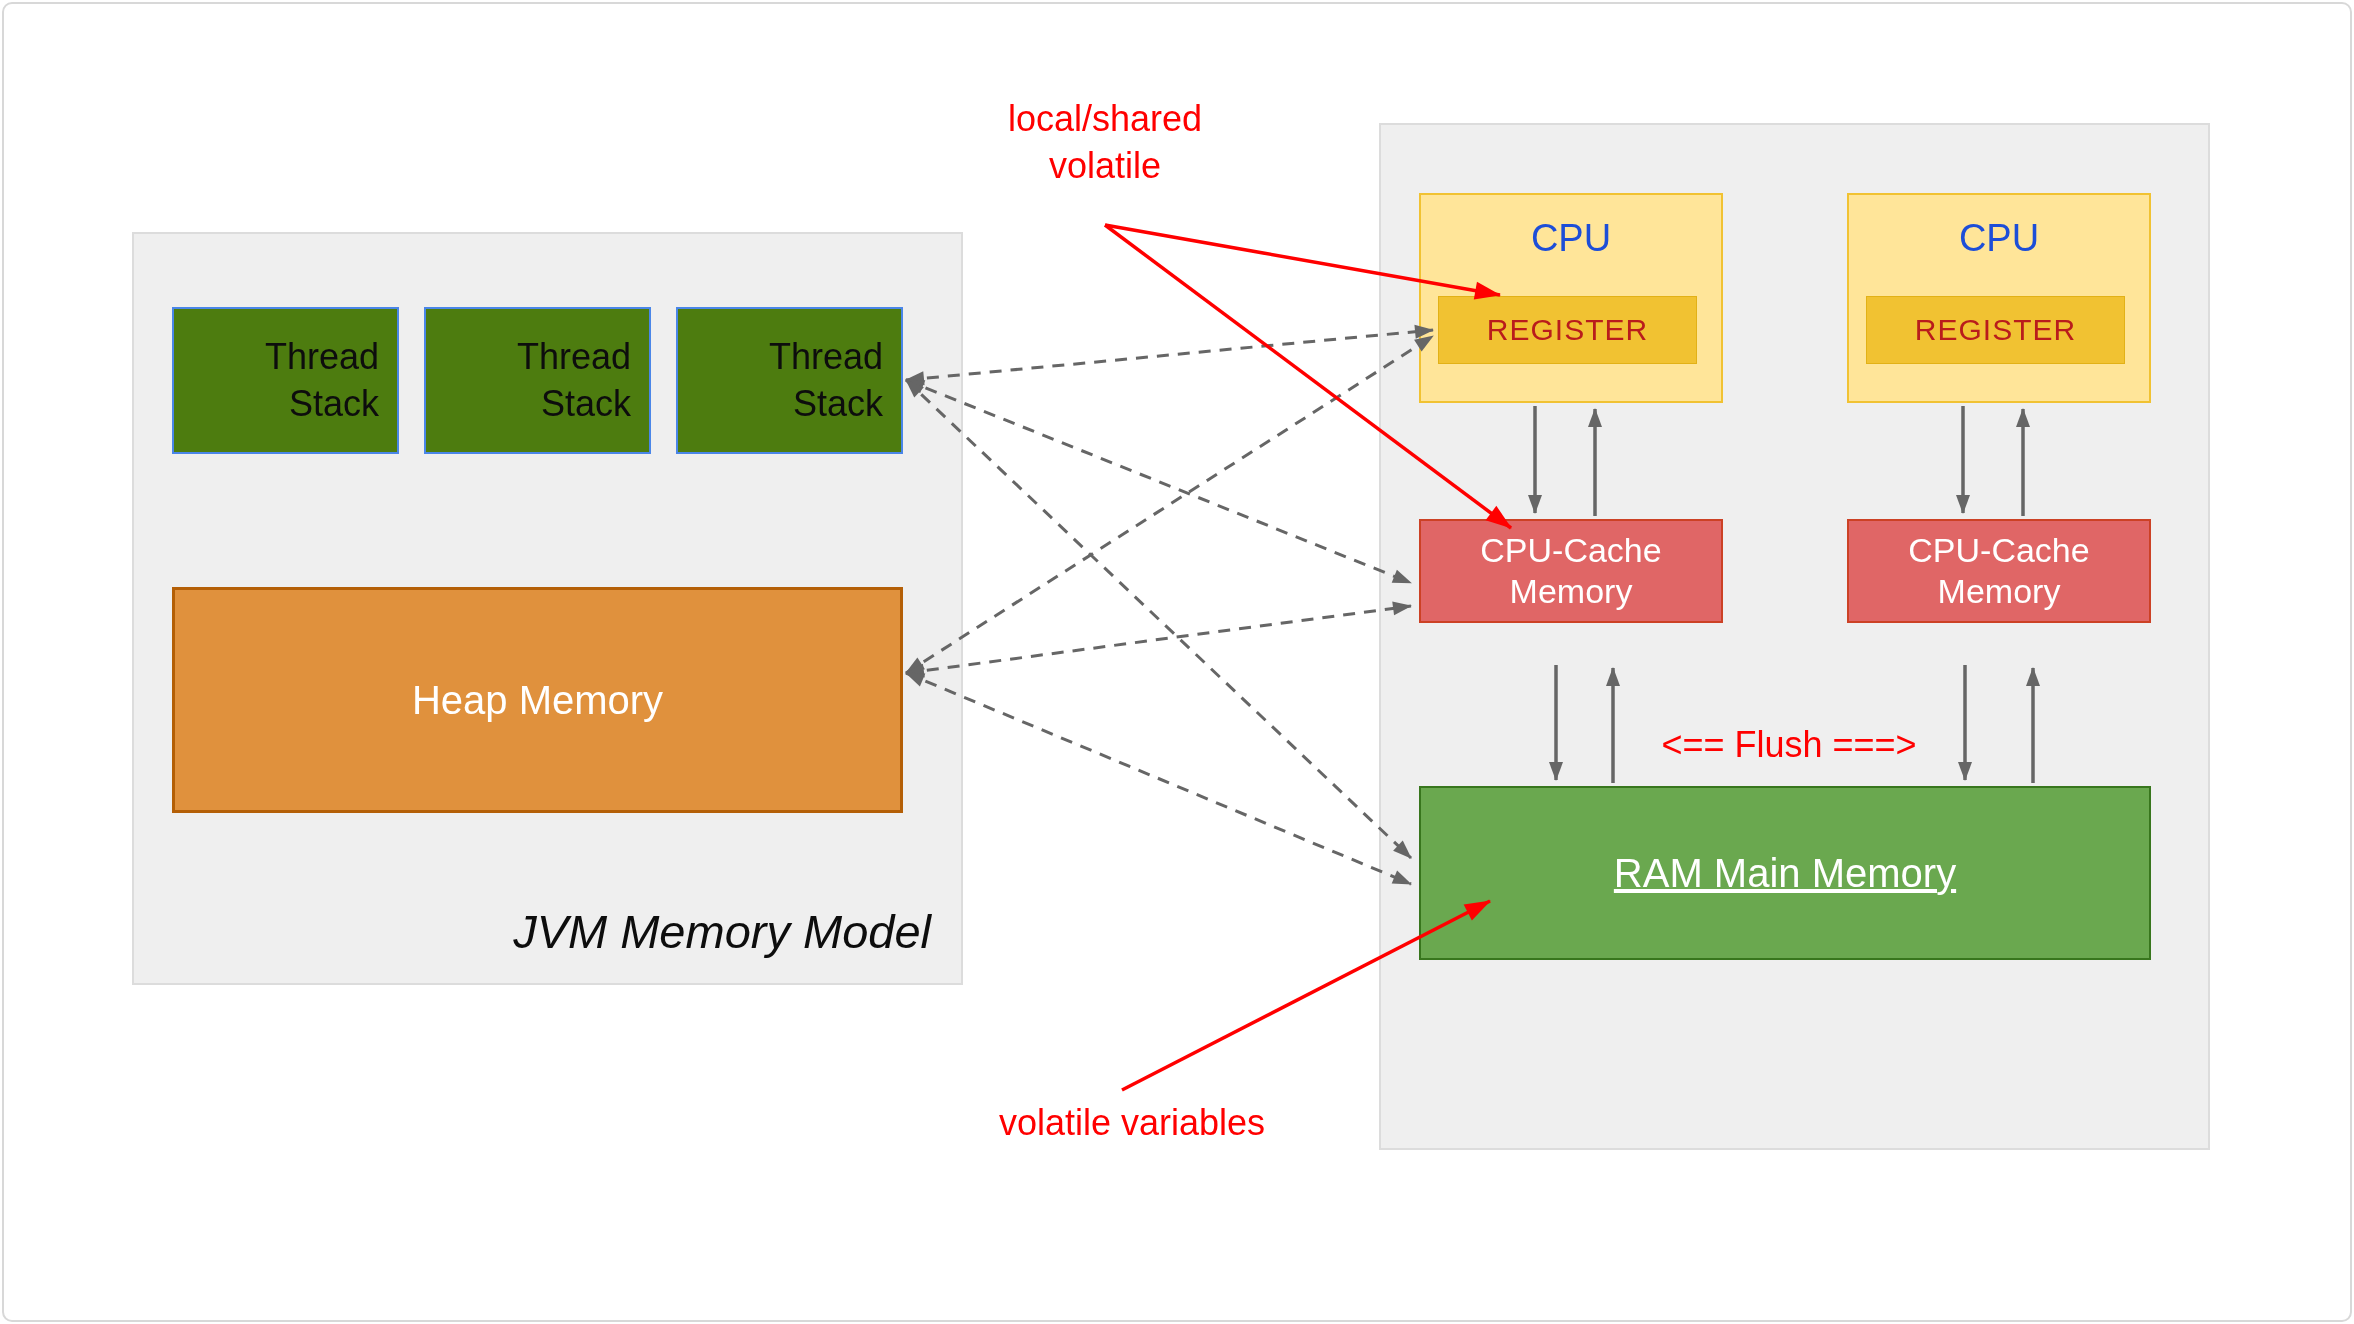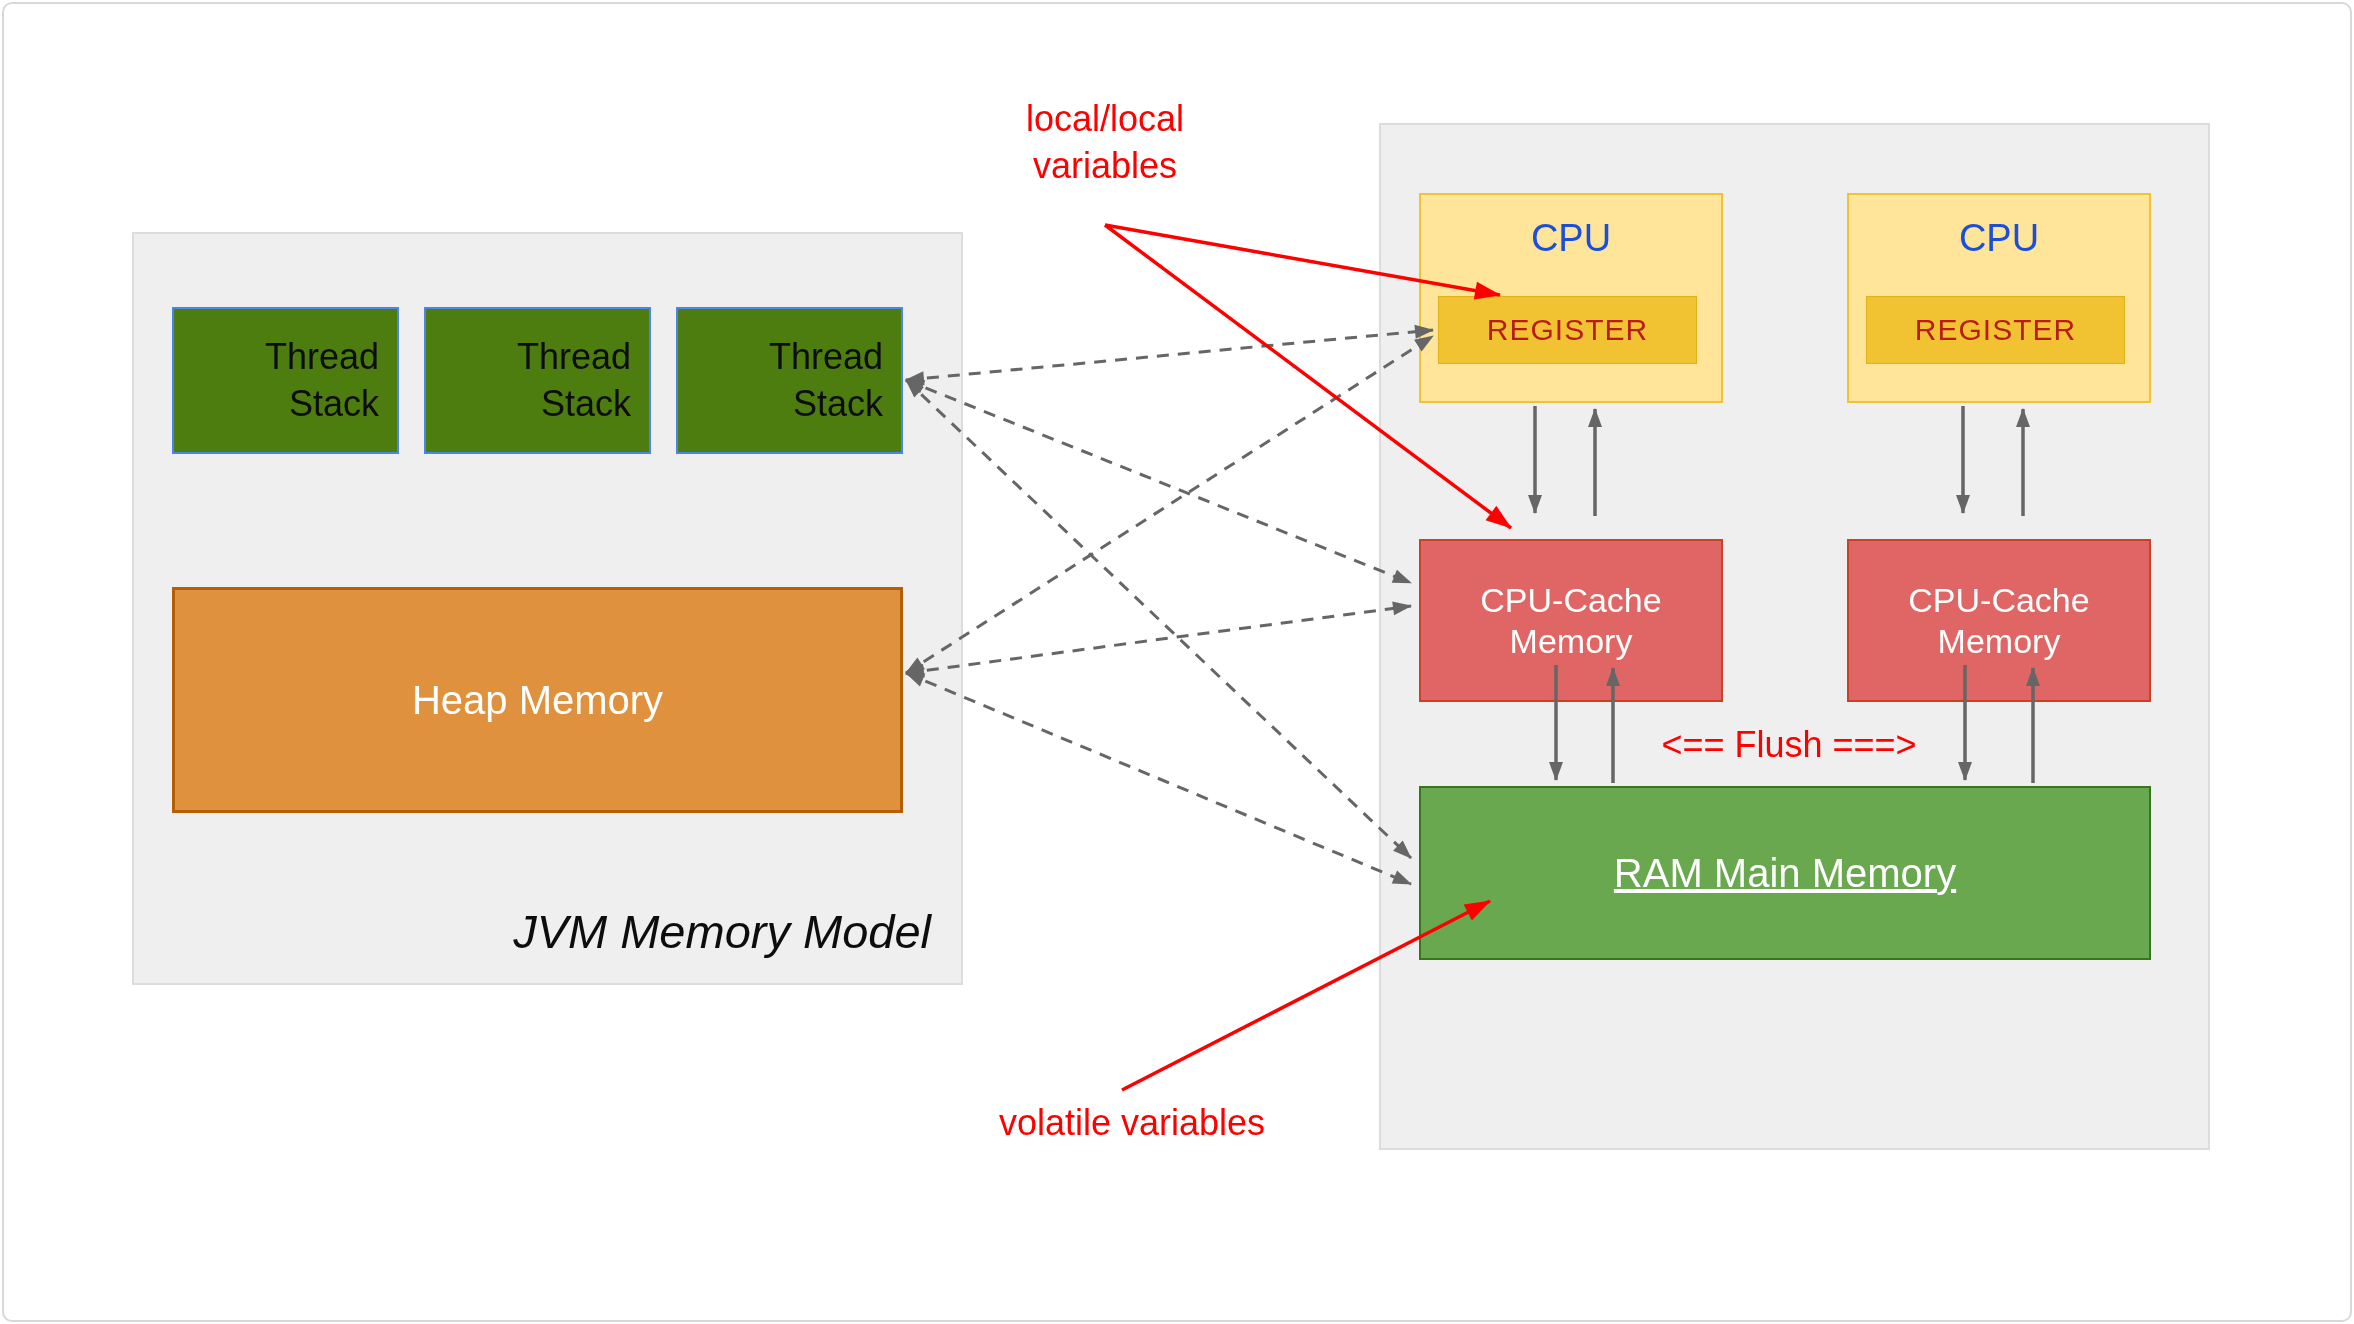--- a/index.html
+++ b/index.html
@@ -17,21 +17,21 @@
   .ts1{left:172px;} .ts2{left:424px;} .ts3{left:676px;}
   .heap{left:172px;top:587px;width:731px;height:226px;background:#e0913d;border:3px solid #b45f06;
         color:#ffffff;font-size:40px;}
   .cpu-box{top:193px;width:304px;height:210px;background:#ffe599;border:2.5px solid #f1c232;}
   .cpu1{left:1419px;} .cpu2{left:1847px;}
   .cpu-box .cpu-label{position:absolute;top:22px;left:0;width:100%;text-align:center;
         color:#1d4ed8;font-size:38px;}
   .register{top:296px;width:259px;height:68px;background:#f1c232;border:1.5px solid #e2b117;
         color:#b91c1c;font-size:30px;letter-spacing:1px;}
   .reg1{left:1438px;} .reg2{left:1866px;}
-  .cache{top:539px;width:304px;height:163px;background:#e06666;border:2.5px solid #cc4125;
+  .cache{top:519px;width:304px;height:104px;background:#e06666;border:2.5px solid #cc4125;
         color:#ffffff;font-size:34px;line-height:1.2;padding:0 48px;}
   .cache1{left:1419px;} .cache2{left:1847px;}
   .ram{left:1419px;top:786px;width:732px;height:174px;background:#6aa84f;border:2.5px solid #38761d;
         color:#ffffff;font-size:40px;text-decoration:underline;}
   .panel-title{position:absolute;color:#0d0d0d;font-size:47px;white-space:nowrap;}
   .jvm-title{left:431px;top:904px;width:500px;text-align:right;font-style:italic;}
   .cpu-title{left:1677px;top:1056px;width:500px;text-align:right;}
   .red-note{position:absolute;color:#ff0000;font-size:36px;text-align:center;line-height:1.3;}
   .note-local{left:955px;top:96px;width:300px;}
   .note-volatile{left:977px;top:1100px;width:310px;white-space:nowrap;}
@@ -78,21 +78,21 @@
     <span>CPU-Cache Memory</span>
   </div>
   <div class="box cache cache2">
     <span>CPU-Cache Memory</span>
   </div>
   <div class="box ram">
     <span>RAM Main Memory</span>
   </div>
   <div class="red-note note-flush">&lt;== Flush ===&gt;</div>
 
-  <div class="red-note note-local">local/local variables</div>
+  <div class="red-note note-local">local/shared volatile</div>
   <div class="red-note note-volatile">volatile variables</div>
 
   <svg class="arrows" width="2354" height="1324" viewBox="0 0 2354 1324">
     <defs>
       <marker id="mGray" markerUnits="userSpaceOnUse" markerWidth="22" markerHeight="18" refX="19" refY="8" orient="auto-start-reverse">
         <path d="M1,1 L20,8 L1,15 Z" fill="#666666"></path>
       </marker>
       <marker id="mRed" markerUnits="userSpaceOnUse" markerWidth="30" markerHeight="22" refX="26" refY="10" orient="auto">
         <path d="M1,1 L27,10 L1,19 Z" fill="#ff0000"></path>
       </marker>

